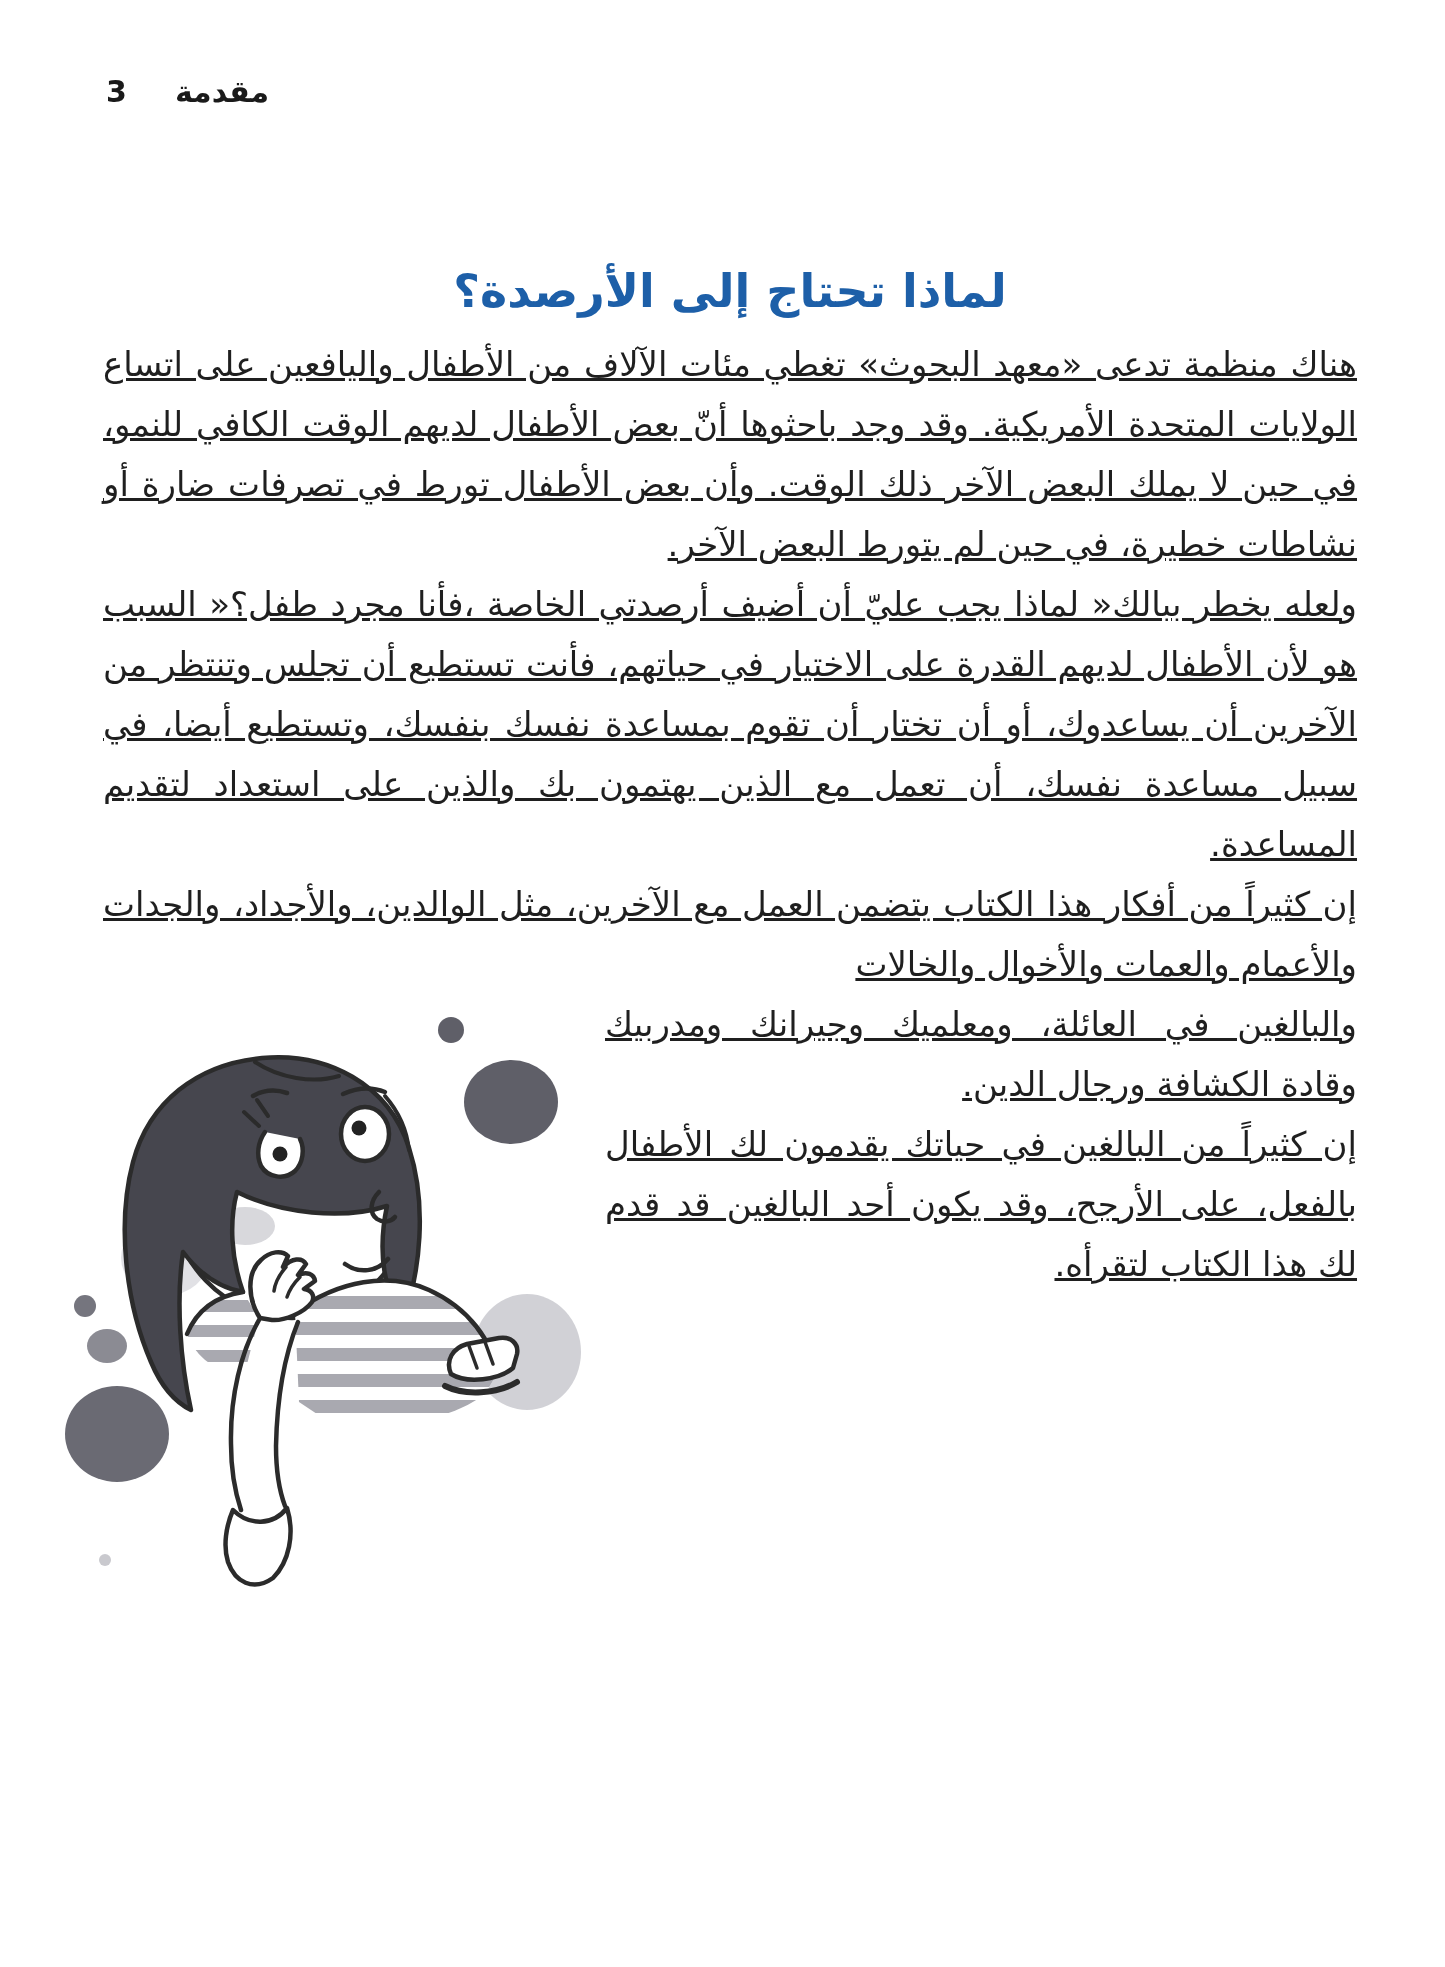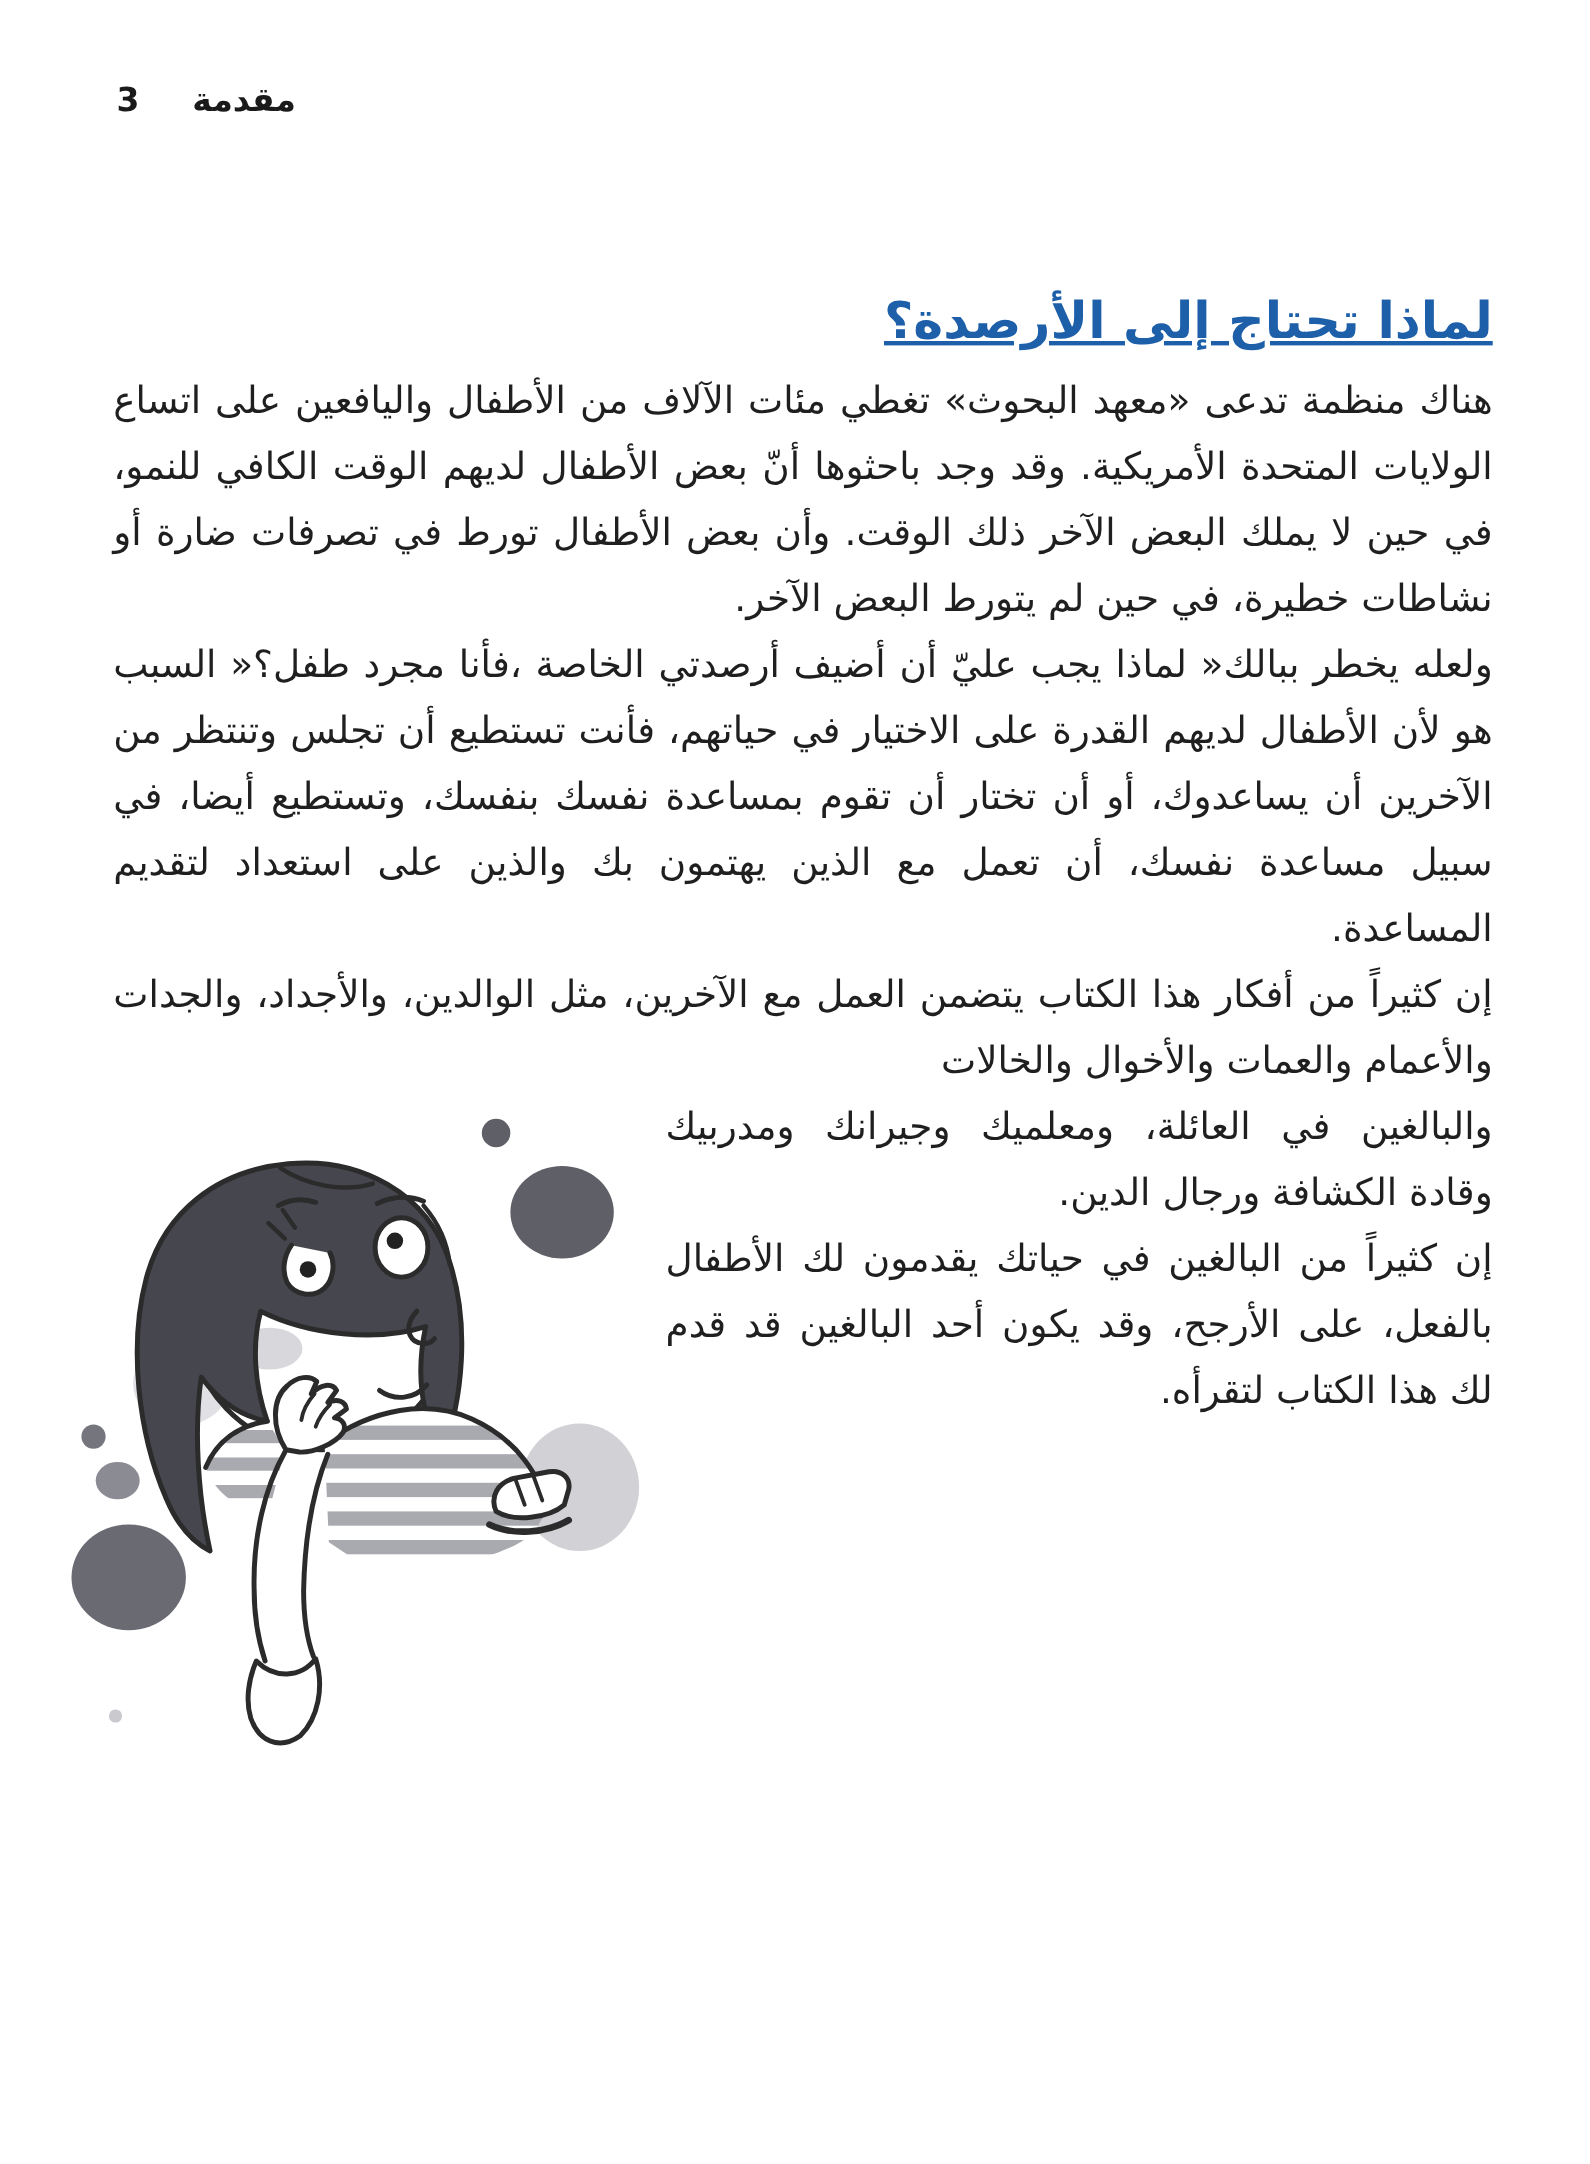--- a/index.html
+++ b/index.html
@@ -28,31 +28,30 @@
     top: 262px;
     right: 88px;
     width: 1254px;
     direction: rtl;
   }
   .heading {
     margin: 0 0 12px 0;
     font-size: 46px;
     line-height: 1.3;
     font-weight: 700;
-    text-align: right;
+    text-align: center;
     color: var(--heading-blue, #1d5fa8);
-    text-decoration: underline;
   }
   .body-text {
     font-size: 34px;
     line-height: 60px;
     text-align: justify;
     color: var(--body-text, #1f1f1f);
   }
-  .body-text p { margin: 0; }
+  .body-text p { margin: 0; text-decoration: underline; }
   .illustration-float {
     float: left;
     width: 500px;
     height: 618px;
     margin: 6px 18px 0 -16px;
   }
   .illustration-float svg { display: block; margin-left: -20px; }
 </style>
 </head>
 <body>

